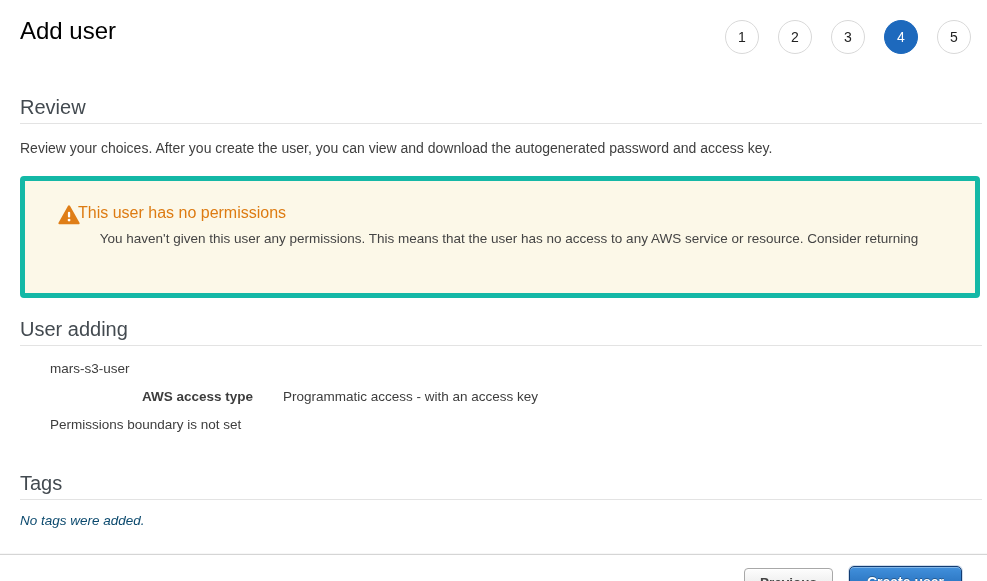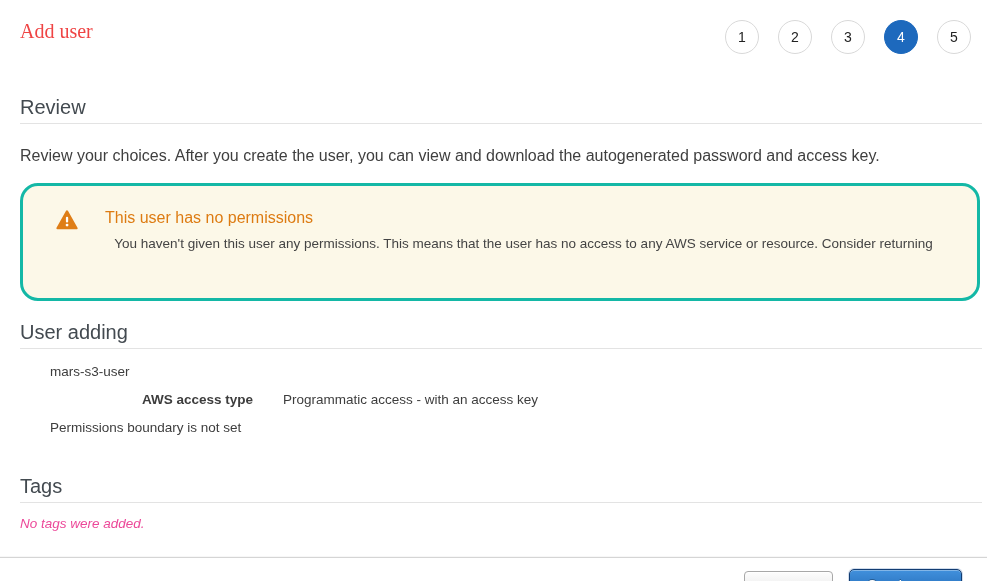--- a/index.html
+++ b/index.html
@@ -10,21 +10,21 @@
     width:987px;
   }
   .page { width:987px; min-height:581px; position:relative; background:#fff; }
 
   
   .header {
     display:flex; justify-content:space-between; align-items:flex-start;
     padding:16px 16px 0 20px;
   }
   .page-title {
-    font-size:20px; line-height:30px; color:#ef4444; font-weight:400;font-family:Liberation Serif, serif;
+    font-size:24px; line-height:30px; color:#000000; font-weight:400;
   }
   .steps { display:flex; gap:19px; padding-top:4px; }
   .step-circle {
     width:34px; height:34px; border-radius:50%;
     border:1px solid #d9d9d9; background:#fff; color:#222;
     font-size:14px; display:flex; align-items:center; justify-content:center;
     cursor:default;
   }
   .step-circle.active {
     background:#1d69bd; border-color:#1d69bd; color:#fff;
@@ -35,31 +35,31 @@
   .section-heading {
     font-size:20px; line-height:22px; font-weight:400; color:#434a50;
   }
   .section-divider {
     border:none; border-top:1px solid #e3e3e3; margin-top:5px;
   }
 
   
   .review-section { margin-top:42px; }
   .review-desc {
-    margin-top:23px; font-size:16px; line-height:17px; color:#3f3f3f;
+    margin-top:16px; font-size:14px; line-height:17px; color:#3f3f3f;
   }
 
   
   .warning-box {
     margin:19px 7px 0 20px;
     background:#fcf8e8;
-    border:3px solid #14b8a6;
-    border-radius:18px;
+    border:5px solid #14b8a6;
+    border-radius:4px;
     position:relative;
-    padding:22px 35px 44px 82px;
+    padding:22px 35px 44px 53px;
   }
   .warning-icon {
     position:absolute; left:33px; top:24px; width:22px; height:20px;
   }
   .warning-title {
     font-size:16px; line-height:20px; color:#dd7b12; font-weight:400;
     margin-bottom:5px;
   }
   .warning-body {
     font-size:13.5px; line-height:21px; color:#444;text-align:center;
@@ -73,21 +73,21 @@
     width:233px; text-align:right; font-weight:bold;
     font-size:13.5px; color:#3d3d3d; flex:none;
   }
   .detail-value {
     margin-left:30px; font-size:13.5px; color:#3d3d3d;
   }
 
   
   .tags-section { margin-top:33px; }
   .tags-empty {
-    margin-top:13px; font-size:13.5px; font-style:italic; color:#ec4899;
+    margin-top:13px; font-size:13.5px; font-style:italic; color:#0c4a6e;
   }
 
   
   .footer {
     margin-top:26px;
     border-top:1px solid #d5d5d5;
     box-shadow:0 -1px 0 rgba(0,0,0,0.03);
     padding:11px 25px 12px 0;
     display:flex; justify-content:flex-end; align-items:center; gap:16px;
   }

